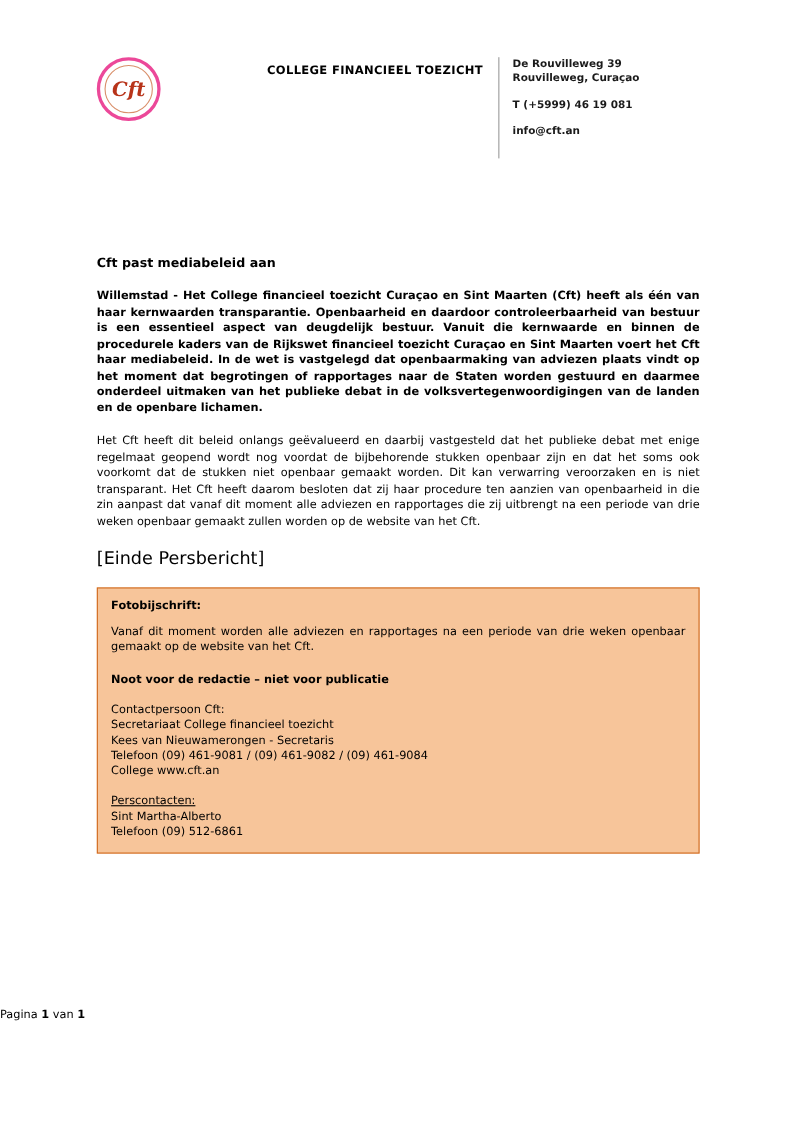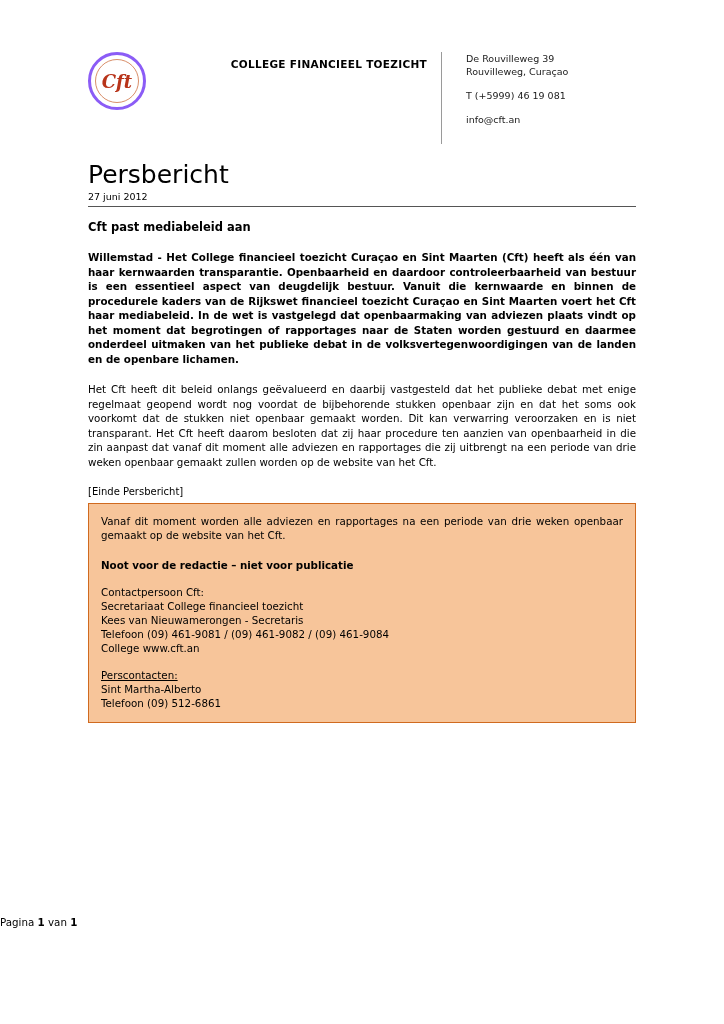--- a/index.html
+++ b/index.html
@@ -36,21 +36,21 @@
     flex: 0 0 120px;
     display: flex;
     align-items: flex-start;
     justify-content: flex-start;
   }
   .logo {
     width: 58px;
     height: 58px;
     border-radius: 50%;
     background: #ffffff;
-    border: 3px solid #8b5cf6;
+    border: 3px solid #ec4899;
     box-sizing: border-box;
     position: relative;
     display: flex;
     align-items: center;
     justify-content: center;
   }
   .logo .ring {
     position: absolute;
     top: 4px;
     left: 4px;
@@ -73,27 +73,28 @@
     text-align: right;
     padding-right: 14px;
     padding-top: 6px;
     font-size: 10.5px;
     font-weight: bold;
     letter-spacing: 0.3px;
     color: #000;
   }
   .addr-block {
     border-left: 1px solid #9a9a9a;
-    padding-left: 24px;
+    padding-left: 12px;
     width: 170px;
     flex: 0 0 170px;
     font-size: 9.5px;
     line-height: 13px;
     color: #1a1a1a;
     min-height: 92px;
+    font-weight: bold;
   }
   .addr-block .ln { display: block; }
   .addr-block .gap { height: 11px; }
 
   
   .title-block {
     position: absolute;
     top: 160px;
     left: 88px;
     width: 548px;
@@ -119,38 +120,38 @@
   
   .content {
     position: absolute;
     top: 216px;
     left: 88px;
     width: 548px;
   }
   .subhead {
     font-size: 11.5px;
     font-weight: bold;
-    margin: 4px 0 16px 0;
+    margin: 16px 0 16px 0;
   }
   p.lead {
     font-size: 10.3px;
     font-weight: bold;
     line-height: 14.5px;
     text-align: justify;
     margin: 0 0 16px 0;
   }
   p.body {
     font-size: 10.3px;
     line-height: 14.6px;
     text-align: justify;
     margin: 0 0 16px 0;
   }
   p.endmark {
-    font-size: 10px;
-    margin: 0 0 6px 0;
+    font-size: 16px;
+    margin: 0 0 17px 0;
   }
 
   
   .notice {
     margin-top: 2px;
     background: #f7c59a;
     border: 1px solid #d06a1f;
     padding: 10px 12px 12px 12px;
     box-sizing: border-box;
     width: 548px;
@@ -208,33 +209,29 @@
     <div class="addr-block">
       <span class="ln">De Rouvilleweg 39</span>
       <span class="ln">Rouvilleweg, Curaçao</span>
       <div class="gap"></div>
       <span class="ln">T (+5999) 46 19 081</span>
       <div class="gap"></div>
       <span class="ln">info@cft.an</span>
     </div>
   </div>
 
-  <div class="title-block">
-    <h1 class="doc-title">Persbericht</h1>
-    <div class="doc-date">27 juni 2012</div>
-    <div class="rule"></div>
-  </div>
 
   <div class="content">
     <div class="subhead">Cft past mediabeleid aan</div>
     <p class="lead">Willemstad - Het College financieel toezicht Curaçao en Sint Maarten (Cft) heeft als één van haar kernwaarden transparantie. Openbaarheid en daardoor controleerbaarheid van bestuur is een essentieel aspect van deugdelijk bestuur. Vanuit die kernwaarde en binnen de procedurele kaders van de Rijkswet financieel toezicht Curaçao en Sint Maarten voert het Cft haar mediabeleid. In de wet is vastgelegd dat openbaarmaking van adviezen plaats vindt op het moment dat begrotingen of rapportages naar de Staten worden gestuurd en daarmee onderdeel uitmaken van het publieke debat in de volksvertegenwoordigingen van de landen en de openbare lichamen.</p>
     <p class="body">Het Cft heeft dit beleid onlangs geëvalueerd en daarbij vastgesteld dat het publieke debat met enige regelmaat geopend wordt nog voordat de bijbehorende stukken openbaar zijn en dat het soms ook voorkomt dat de stukken niet openbaar gemaakt worden. Dit kan verwarring veroorzaken en is niet transparant. Het Cft heeft daarom besloten dat zij haar procedure ten aanzien van openbaarheid in die zin aanpast dat vanaf dit moment alle adviezen en rapportages die zij uitbrengt na een periode van drie weken openbaar gemaakt zullen worden op de website van het Cft.</p>
     <p class="endmark">[Einde Persbericht]</p>
 
     <div class="notice">
+      <p class="cap-title">Fotobijschrift:</p>
       <p class="cap-text">Vanaf dit moment worden alle adviezen en rapportages na een periode van drie weken openbaar gemaakt op de website van het Cft.</p>
       <p class="edi">Noot voor de redactie – niet voor publicatie</p>
 
       <p class="contact-line">Contactpersoon Cft:</p>
       <p class="contact-line">Secretariaat College financieel toezicht</p>
       <p class="contact-line">Kees van Nieuwamerongen - Secretaris</p>
       <p class="contact-line">Telefoon (09) 461-9081 / (09) 461-9082 / (09) 461-9084</p>
       <p class="contact-line">College www.cft.an</p>
 
       <div class="block-gap"></div>

